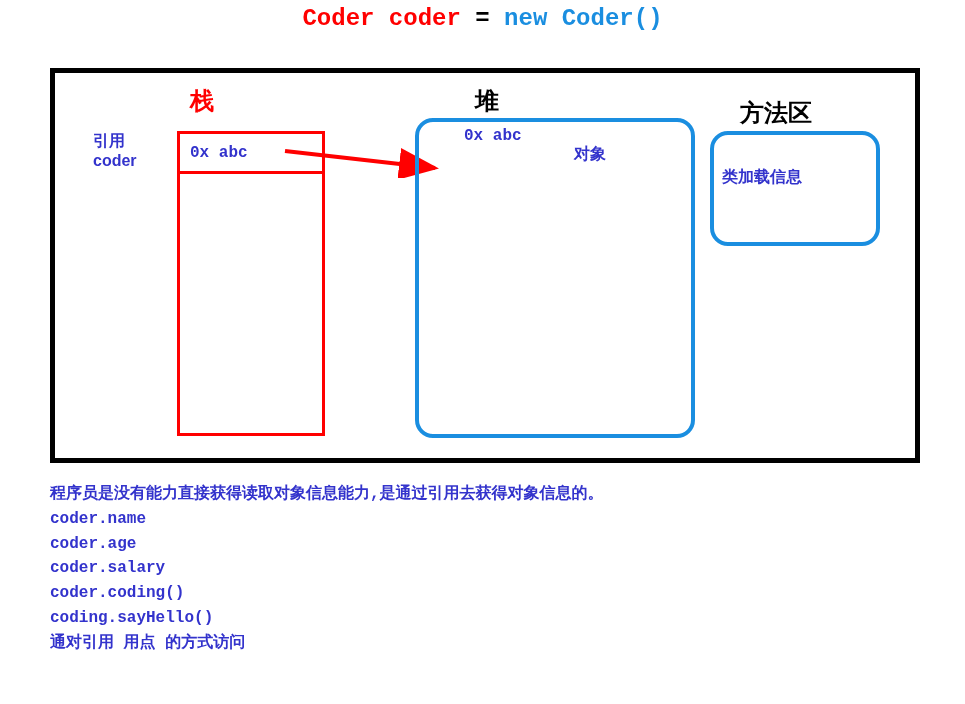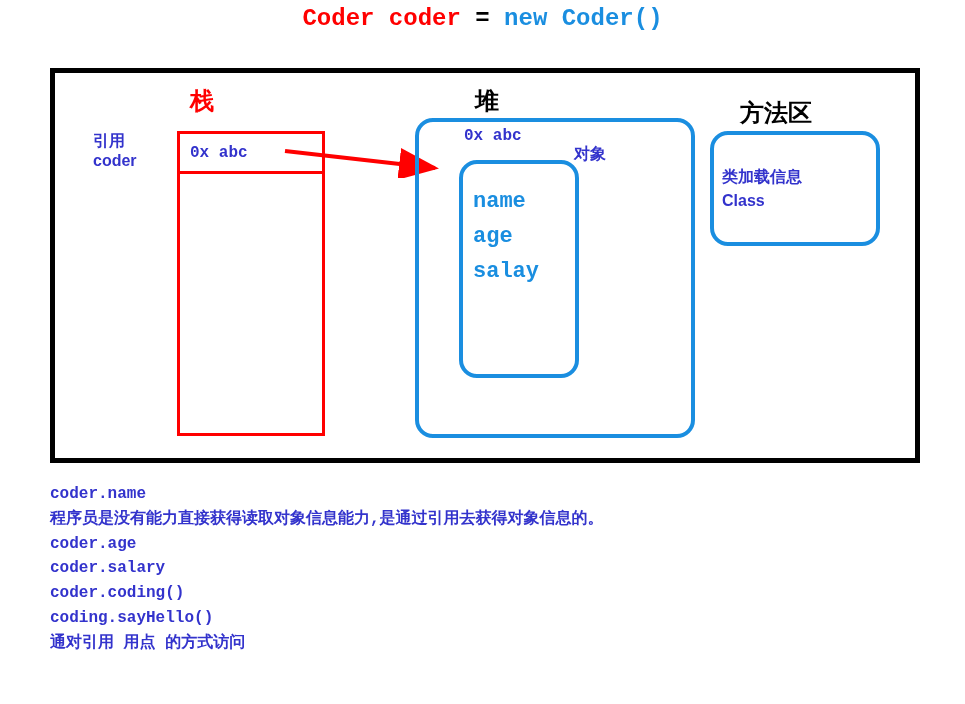--- a/index.html
+++ b/index.html
@@ -58,34 +58,28 @@
       <marker id="arrowhead" markerWidth="10" markerHeight="8" refX="9" refY="4" orient="auto">
         <polygon points="0 0, 10 4, 0 8" fill="#ff0000"></polygon>
       </marker>
     </defs>
     <line x1="5" y1="8" x2="155" y2="25" stroke="#ff0000" stroke-width="4" marker-end="url(#arrowhead)"></line>
   </svg>
 
   <div class="heap-box">
     <div class="heap-addr">0x abc</div>
     <div class="heap-obj-label">对象</div>
-    <div class="object-box">
-      <div class="object-field">name</div>
-      <div class="object-field">age</div>
-      <div class="object-field">salay</div>
-    </div>
   </div>
 
   <div class="method-box">
     <div class="method-text">类加载信息</div>
-    <div class="method-text">Class</div>
   </div>
 </div>
 
 <div class="footer">
+  <div class="footer-line">程序员是没有能力直接获得读取对象信息能力,是通过引用去获得对象信息的。</div>
   <div class="footer-line">coder.name</div>
-  <div class="footer-line">程序员是没有能力直接获得读取对象信息能力,是通过引用去获得对象信息的。</div>
   <div class="footer-line">coder.age</div>
   <div class="footer-line">coder.salary</div>
   <div class="footer-line">coder.coding()</div>
   <div class="footer-line">coding.sayHello()</div>
   <div class="footer-line">通对引用 用点 的方式访问</div>
 </div>
 
 </body></html>

